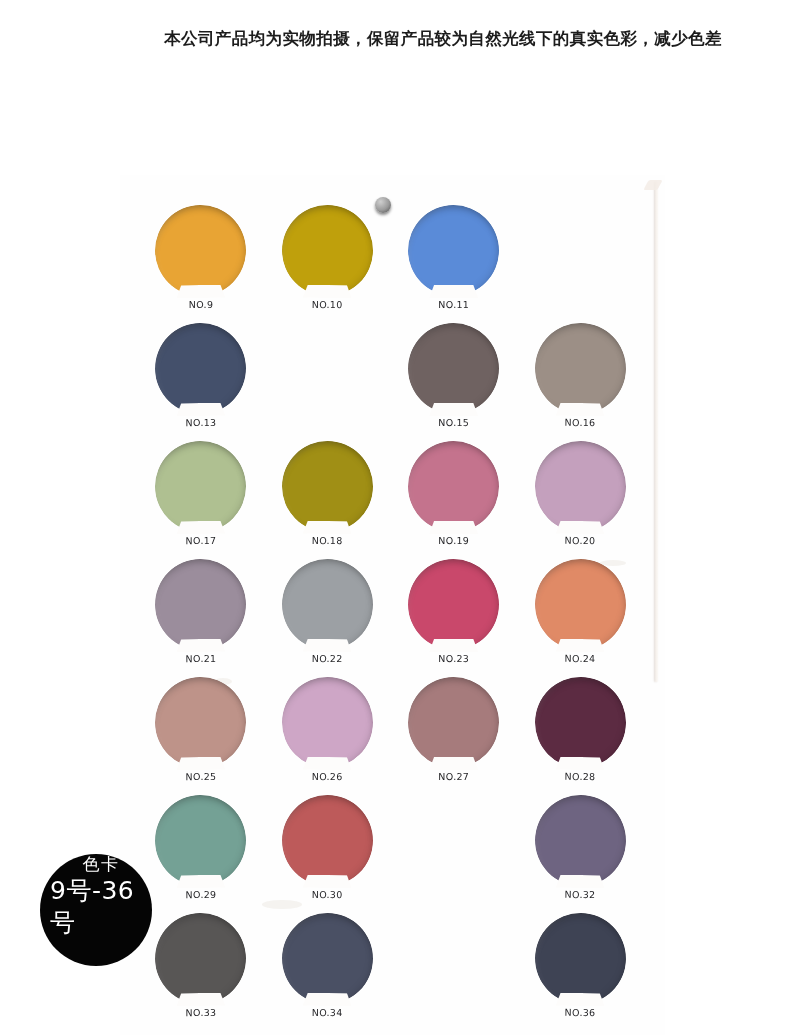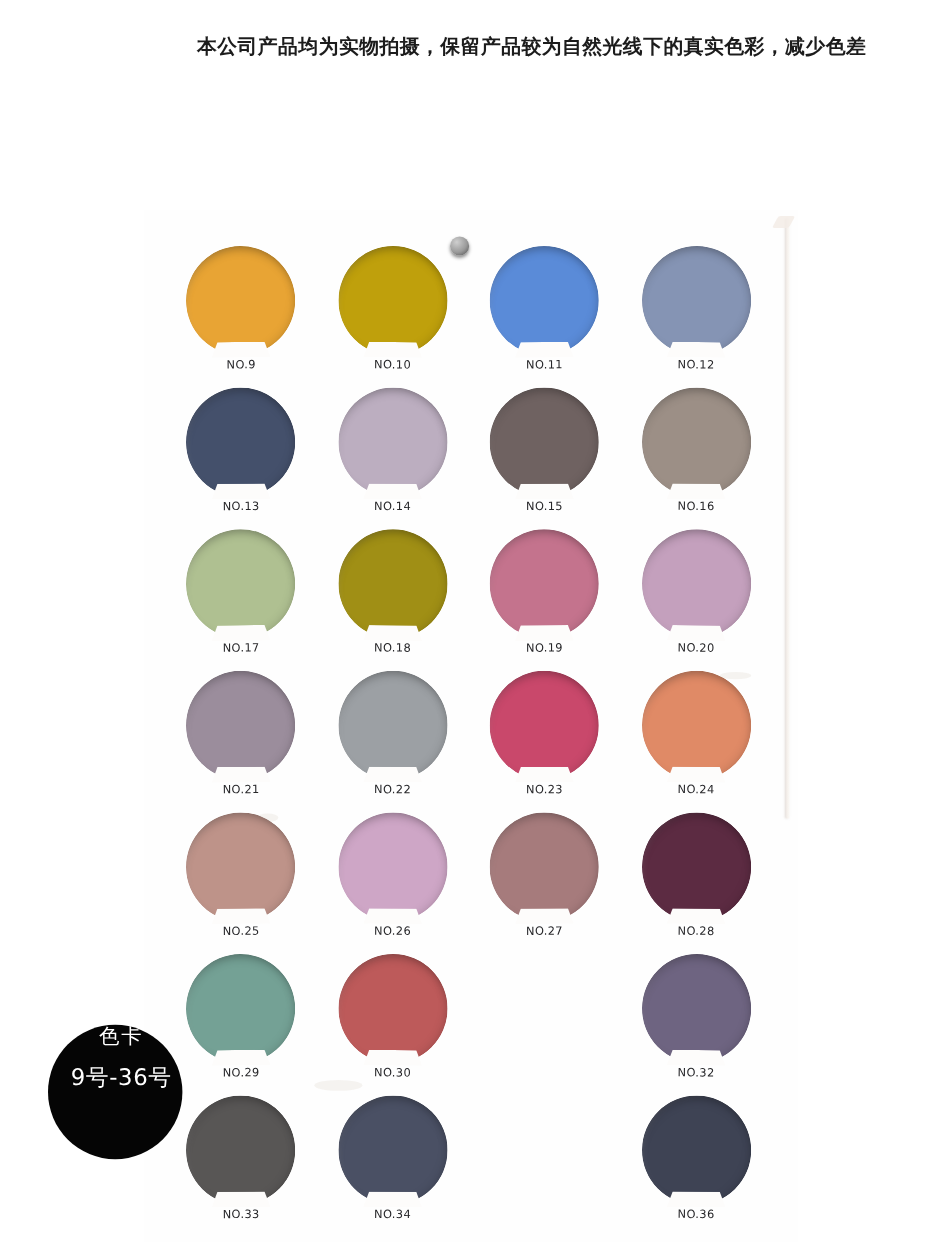--- a/index.html
+++ b/index.html
@@ -100,21 +100,21 @@
     position:absolute;left:40px;top:854px;
     width:112px;height:112px;border-radius:50%;
     background:#050505;
     display:flex;flex-direction:column;
     align-items:center;justify-content:flex-start;
     color:#ffffff;
     font-family:"DejaVu Sans","Liberation Sans",sans-serif;
     z-index:6;
   }
   .badge-line1{font-size:17px;letter-spacing:1.5px;line-height:1.25;margin-left:10px;}
-  .badge-line2{font-size:19px;letter-spacing:.5px;line-height:1.25;margin-left:10px;margin-top:12px;}
+  .badge-line2{font-size:25px;letter-spacing:.5px;line-height:1.25;margin-left:10px;}
 
   
   .smudge{position:absolute;background:#f2efeb;border-radius:50%;opacity:.75;}
 </style>
 </head>
 <body>
 
 <div id="page">
 
   <div class="header-text">本公司产品均为实物拍摄，保留产品较为自然光线下的真实色彩，减少色差</div>
@@ -136,34 +136,24 @@
       <div class="swatch tilt-b" style="left: 282px; top: 205px;">
         <div class="disc" style="background: rgb(191, 160, 12);"></div>
         <div class="notch"></div>
         <div class="label">NO.10</div>
       </div>
       <div class="swatch tilt-c" style="left: 408px; top: 205px;">
         <div class="disc" style="background: rgb(90, 139, 216);"></div>
         <div class="notch"></div>
         <div class="label">NO.11</div>
       </div>
-      <div class="swatch tilt-d" style="left: 535px; top: 205px;">
-        <div class="disc" style="background: rgb(133, 148, 180);"></div>
-        <div class="notch"></div>
-        <div class="label">NO.12</div>
-      </div>
       <div class="swatch tilt-a" style="left: 155px; top: 323px;">
         <div class="disc" style="background: rgb(68, 80, 107);"></div>
         <div class="notch"></div>
         <div class="label">NO.13</div>
-      </div>
-      <div class="swatch tilt-b" style="left: 282px; top: 323px;">
-        <div class="disc" style="background: rgb(188, 174, 192);"></div>
-        <div class="notch"></div>
-        <div class="label">NO.14</div>
       </div>
       <div class="swatch tilt-c" style="left: 408px; top: 323px;">
         <div class="disc" style="background: rgb(111, 98, 97);"></div>
         <div class="notch"></div>
         <div class="label">NO.15</div>
       </div>
       <div class="swatch tilt-d" style="left: 535px; top: 323px;">
         <div class="disc" style="background: rgb(156, 143, 134);"></div>
         <div class="notch"></div>
         <div class="label">NO.16</div>

